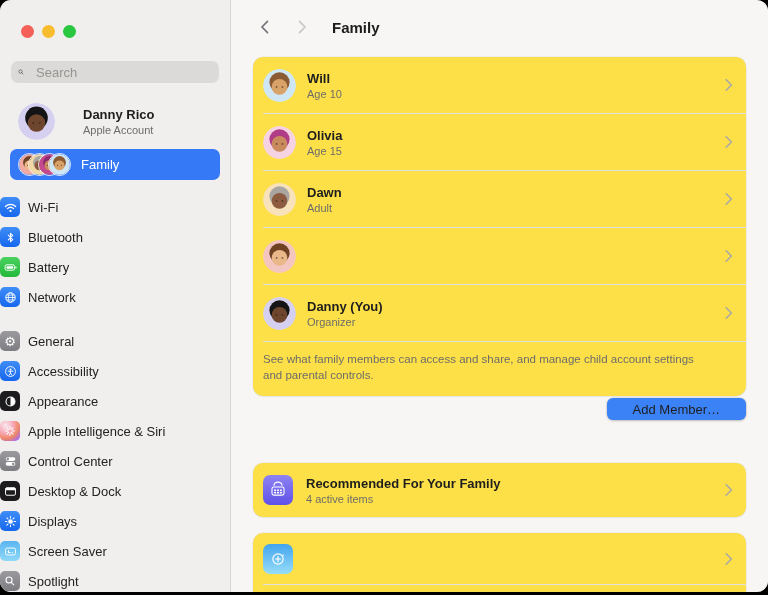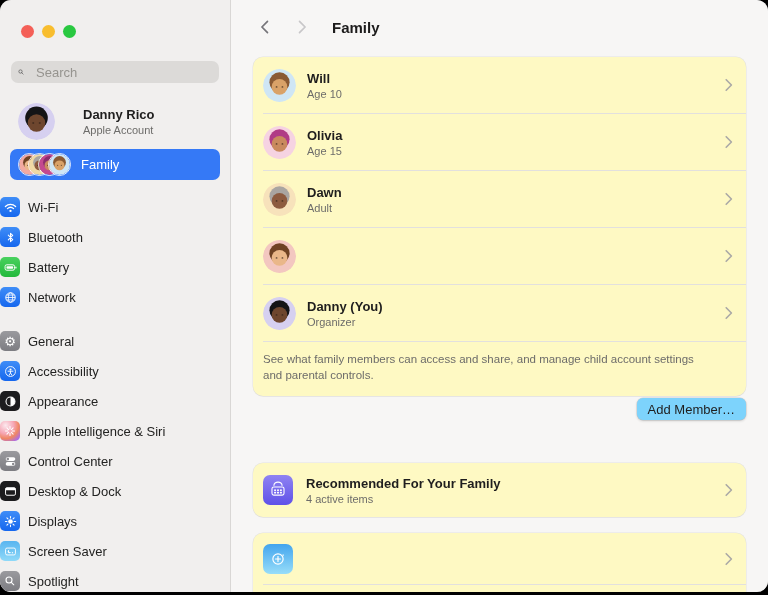--- a/index.html
+++ b/index.html
@@ -54,37 +54,37 @@
 
   
   .content { flex:1; background:#f7f6f5; position:relative; }
   .page-header { position:absolute; top:17px; left:26px; height:20px;
     display:flex; align-items:center; }
   .nav-btn { width:14px; height:20px; display:flex; align-items:center;
     justify-content:center; background:none; border:0; padding:0; cursor:default; }
   .nav-btn + .nav-btn { margin-left:24px; }
   .page-title { font-size:15px; font-weight:700; color:#1d1c1c; margin-left:23px; }
 
-  .card { position:absolute; left:22px; width:493px; background:#fef9c3;
+  .card { position:absolute; left:22px; width:493px; background:#fde047;
     border-radius:10px;
     box-shadow:0 0 0 0.5px rgba(0,0,0,.08), 0 1px 1px rgba(0,0,0,.03); }
   .members-card { top:57px; }
   .member-row { height:56px; display:flex; align-items:center;
     padding-left:10px; position:relative; cursor:default; }
   .member-row .memoji { width:33px; height:33px; }
   .member-text { margin-left:11px; }
   .member-name { font-size:13px; font-weight:700; color:#1f1e1e; }
   .member-detail { font-size:11px; color:#6d6c6a; margin-top:2px; }
   .row-divider { height:1px; background:#e2e0de; margin-left:10px; }
   .chev { position:absolute; right:13px; top:50%; transform:translateY(-50%); }
   .members-footer { font-size:11.5px; color:#6d6c6a; line-height:1.42;
     padding:9px 22px 12px 10px; max-width:470px; }
 
   .add-member { position:absolute; top:398px; right:22px; height:22px;
-    padding:0 11px; background:#7dd3fc; border:0; border-radius:6px;
+    padding:0 26px; background:#3b82f6; border:0; border-radius:6px;
     font-size:13px; color:#1f1e1e; font-family:inherit;
     box-shadow:0 0 0 0.5px rgba(0,0,0,.12), 0 1px 2.5px rgba(0,0,0,.18); }
 
   .section-row { height:54px; display:flex; align-items:center;
     padding-left:10px; position:relative; cursor:default; }
   .section-icon { width:30px; height:30px; border-radius:7px; flex-shrink:0;
     display:flex; align-items:center; justify-content:center; }
   .bg-purple { background:linear-gradient(180deg,#8f83f2,#5f51e8); }
   .bg-subs   { background:linear-gradient(180deg,#43a5ee,#97ddf9); }
   .section-text { margin-left:13px; }

